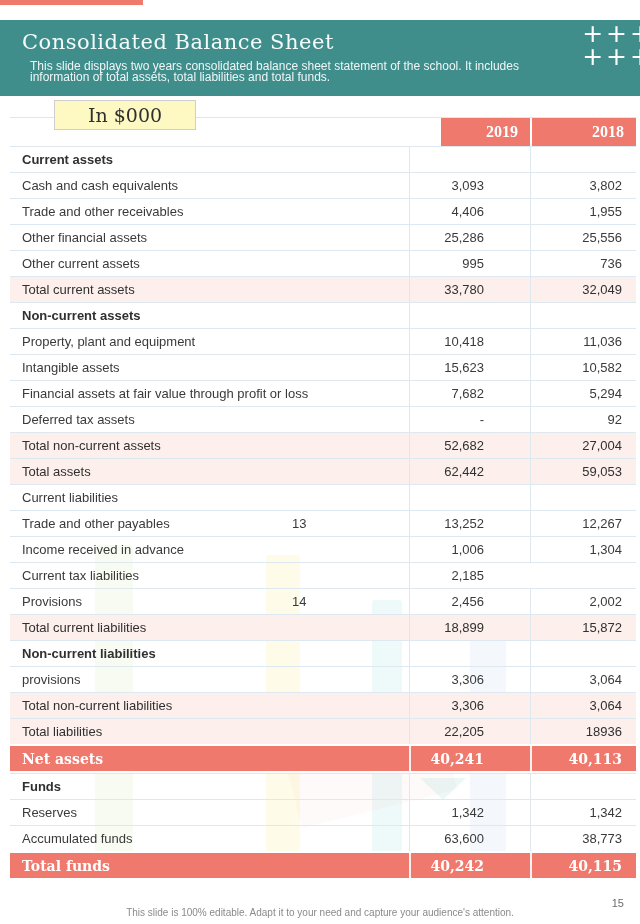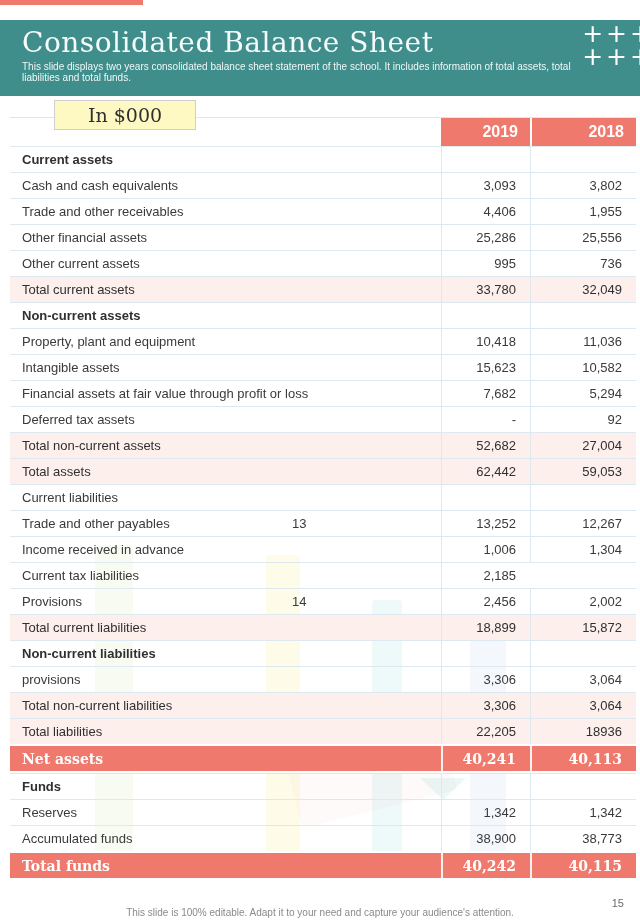--- a/index.html
+++ b/index.html
@@ -10,48 +10,48 @@
   body{background:#9e9e9e; font-family:"Liberation Sans", sans-serif;}
   .slide{position:relative; width:640px; height:924px; background:#fff; overflow:hidden;
          color:var(--ink); font-size:13px;}
 
   
   .top-bar{position:absolute; left:0; top:0; width:143px; height:5px; background:var(--salmon);}
 
   
   .header{position:absolute; left:0; top:20px; width:640px; height:76px; background:var(--teal);
           overflow:hidden; color:#fff;}
-  .header .title{font-family:"DejaVu Serif", serif; font-weight:normal; font-size:28px;
+  .header .title{font-family:"DejaVu Serif", serif; font-weight:normal; font-size:21px;
           line-height:31px; padding:7px 0 0 22px; letter-spacing:.5px; color:#f4fbfa;}
-  .header .subtitle{font-size:10px; line-height:11px; padding-left:22px; margin-top:3px;
+  .header .subtitle{font-size:12px; line-height:11px; padding-left:30px; margin-top:3px;
           width:578px; color:#eef7f6;}
   .plus-grid{position:absolute; right:-14px; top:2px; text-align:left; color:#fff;
           font-family:"DejaVu Sans", sans-serif; font-size:25px; line-height:23px;
           letter-spacing:3px; white-space:nowrap;}
 
   
   .wm{position:absolute; z-index:0;}
   .wm-bar{border-radius:3px;}
 
   
   .top-rule{position:absolute; left:10px; top:117px; width:626px; height:1px; background:#e4e4e4; z-index:1;}
   .unit-box{position:absolute; left:54px; top:100px; width:142px; height:30px; background:#fef9c3;
           border:1px solid #cfcfcf; z-index:2; font-family:"DejaVu Serif", serif; font-size:19px;
           text-align:center; line-height:28px; color:#2f2f2f;}
 
   
   .table{position:absolute; left:10px; top:118px; width:626px; z-index:1;}
   .thead{display:grid; grid-template-columns:1fr 89px 106px; height:28px;}
-  .thead .year{background:var(--salmon); color:#fff; font-family:Liberation Sans, sans-serif;
+  .thead .year{background:var(--salmon); color:#fff; font-family:Liberation Serif, serif;
           font-weight:bold; font-size:16px; display:flex; align-items:center;
           justify-content:flex-end; padding-right:12px;}
   .thead .year.second{border-left:2px solid #fff;}
 
   .trow{display:grid; grid-template-columns:1fr 89px 106px; min-height:26px;
-          border-top:1px solid var(--line); align-items:stretch; background:transparent;}
+          border-top:1px solid var(--line); align-items:stretch; background:transparent;gap:32px;}
   .cell{display:flex; align-items:center;}
   .cell.label{position:relative; padding:3px 8px 3px 12px; line-height:14px;}
   .cell.label .note{position:absolute; left:282px; top:50%; transform:translateY(-50%);}
   .cell.val{justify-content:flex-end; padding-right:14px; border-left:1px solid var(--line);}
 
   .trow.section .cell.label{font-weight:bold; color:#303030;}
   .trow.total{background:var(--pink); font-weight:normal; color:#303030;}
   .trow.grand{background:var(--salmon); color:#fff; font-family:"DejaVu Serif", serif;
           font-weight:bold; min-height:29px; border-top:2px solid #fff; border-bottom:2px solid #fff;}
   .trow.grand .cell.val{border-left:2px solid rgba(255,255,255,.9); font-size:14px;}
@@ -277,21 +277,21 @@
           <div class="cell label">
             <span>Reserves</span>
           </div>
           <div class="cell val">1,342</div>
           <div class="cell val">1,342</div>
         </div>
         <div class="trow item">
           <div class="cell label">
             <span>Accumulated funds</span>
           </div>
-          <div class="cell val">38,900</div>
+          <div class="cell val">63,600</div>
           <div class="cell val">38,773</div>
         </div>
         <div class="trow grand">
           <div class="cell label">
             <span>Total funds</span>
           </div>
           <div class="cell val">40,242</div>
           <div class="cell val">40,115</div>
         </div>
       </div>

